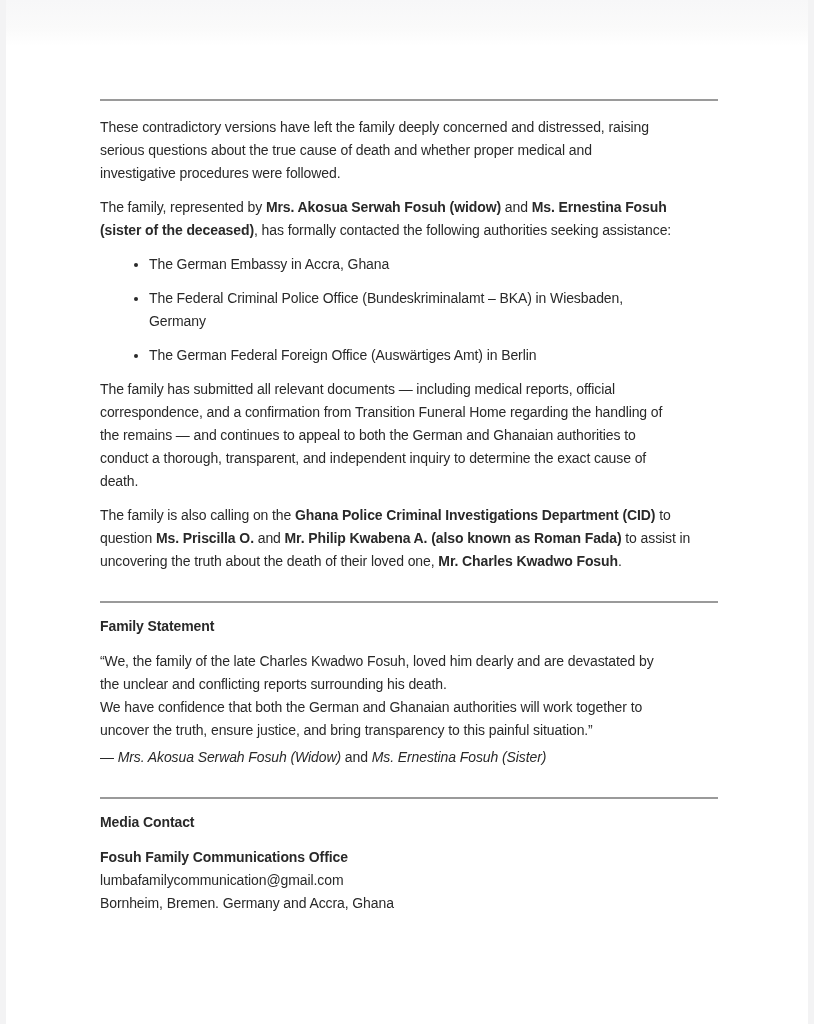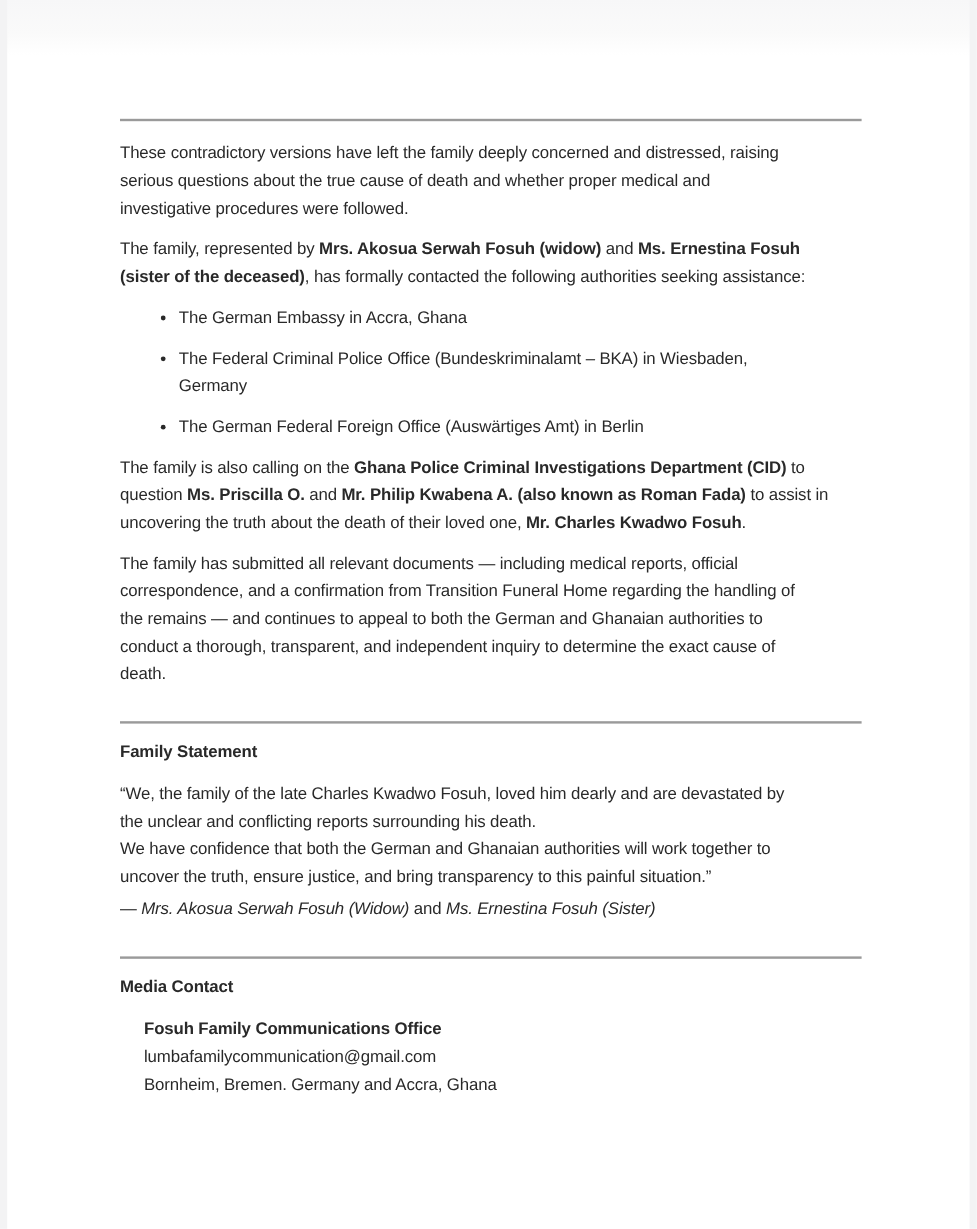--- a/index.html
+++ b/index.html
@@ -40,21 +40,21 @@
   }
   ul {
     margin: 0 0 10px 0;
     padding-left: 49px;
     list-style: disc;
   }
   li { margin: 0 0 11px 0; white-space: pre-line; }
   li:last-child { margin-bottom: 0; margin-bottom: 11px; }
   .b { font-weight: bold; }
   .i { font-style: italic; }
-  .contact-block div { line-height: 23px; margin-left: 20px; }
+  .contact-block div { line-height: 23px; }
 </style>
 </head>
 <body>
 
 <div class="topwash"></div>
 <div class="edge left"></div>
 <div class="edge right"></div>
 
 <div class="content">
 
@@ -67,29 +67,29 @@
   <p><span>The family, represented by </span><span class="b">Mrs. Akosua Serwah Fosuh (widow)</span><span> and </span><span class="b">Ms. Ernestina Fosuh
 (sister of the deceased)</span><span>, has formally contacted the following authorities seeking assistance:</span></p>
 
   <ul>
     <li>The German Embassy in Accra, Ghana</li>
     <li>The Federal Criminal Police Office (Bundeskriminalamt – BKA) in Wiesbaden,
 Germany</li>
     <li>The German Federal Foreign Office (Auswärtiges Amt) in Berlin</li>
   </ul>
 
-  <p><span>The family is also calling on the </span><span class="b">Ghana Police Criminal Investigations Department (CID)</span><span> to
-question </span><span class="b">Ms. Priscilla O.</span><span> and </span><span class="b">Mr. Philip Kwabena A. (also known as Roman Fada)</span><span> to assist in
-uncovering the truth about the death of their loved one, </span><span class="b">Mr. Charles Kwadwo Fosuh</span><span>.</span></p>
-
   <p>The family has submitted all relevant documents — including medical reports, official
 correspondence, and a confirmation from Transition Funeral Home regarding the handling of
 the remains — and continues to appeal to both the German and Ghanaian authorities to
 conduct a thorough, transparent, and independent inquiry to determine the exact cause of
 death.</p>
+
+  <p><span>The family is also calling on the </span><span class="b">Ghana Police Criminal Investigations Department (CID)</span><span> to
+question </span><span class="b">Ms. Priscilla O.</span><span> and </span><span class="b">Mr. Philip Kwabena A. (also known as Roman Fada)</span><span> to assist in
+uncovering the truth about the death of their loved one, </span><span class="b">Mr. Charles Kwadwo Fosuh</span><span>.</span></p>
 
   <hr class="rule section">
 
   <h3>Family Statement</h3>
 
   <p class="tight">“We, the family of the late Charles Kwadwo Fosuh, loved him dearly and are devastated by
 the unclear and conflicting reports surrounding his death.
 We have confidence that both the German and Ghanaian authorities will work together to
 uncover the truth, ensure justice, and bring transparency to this painful situation.”</p>
 

